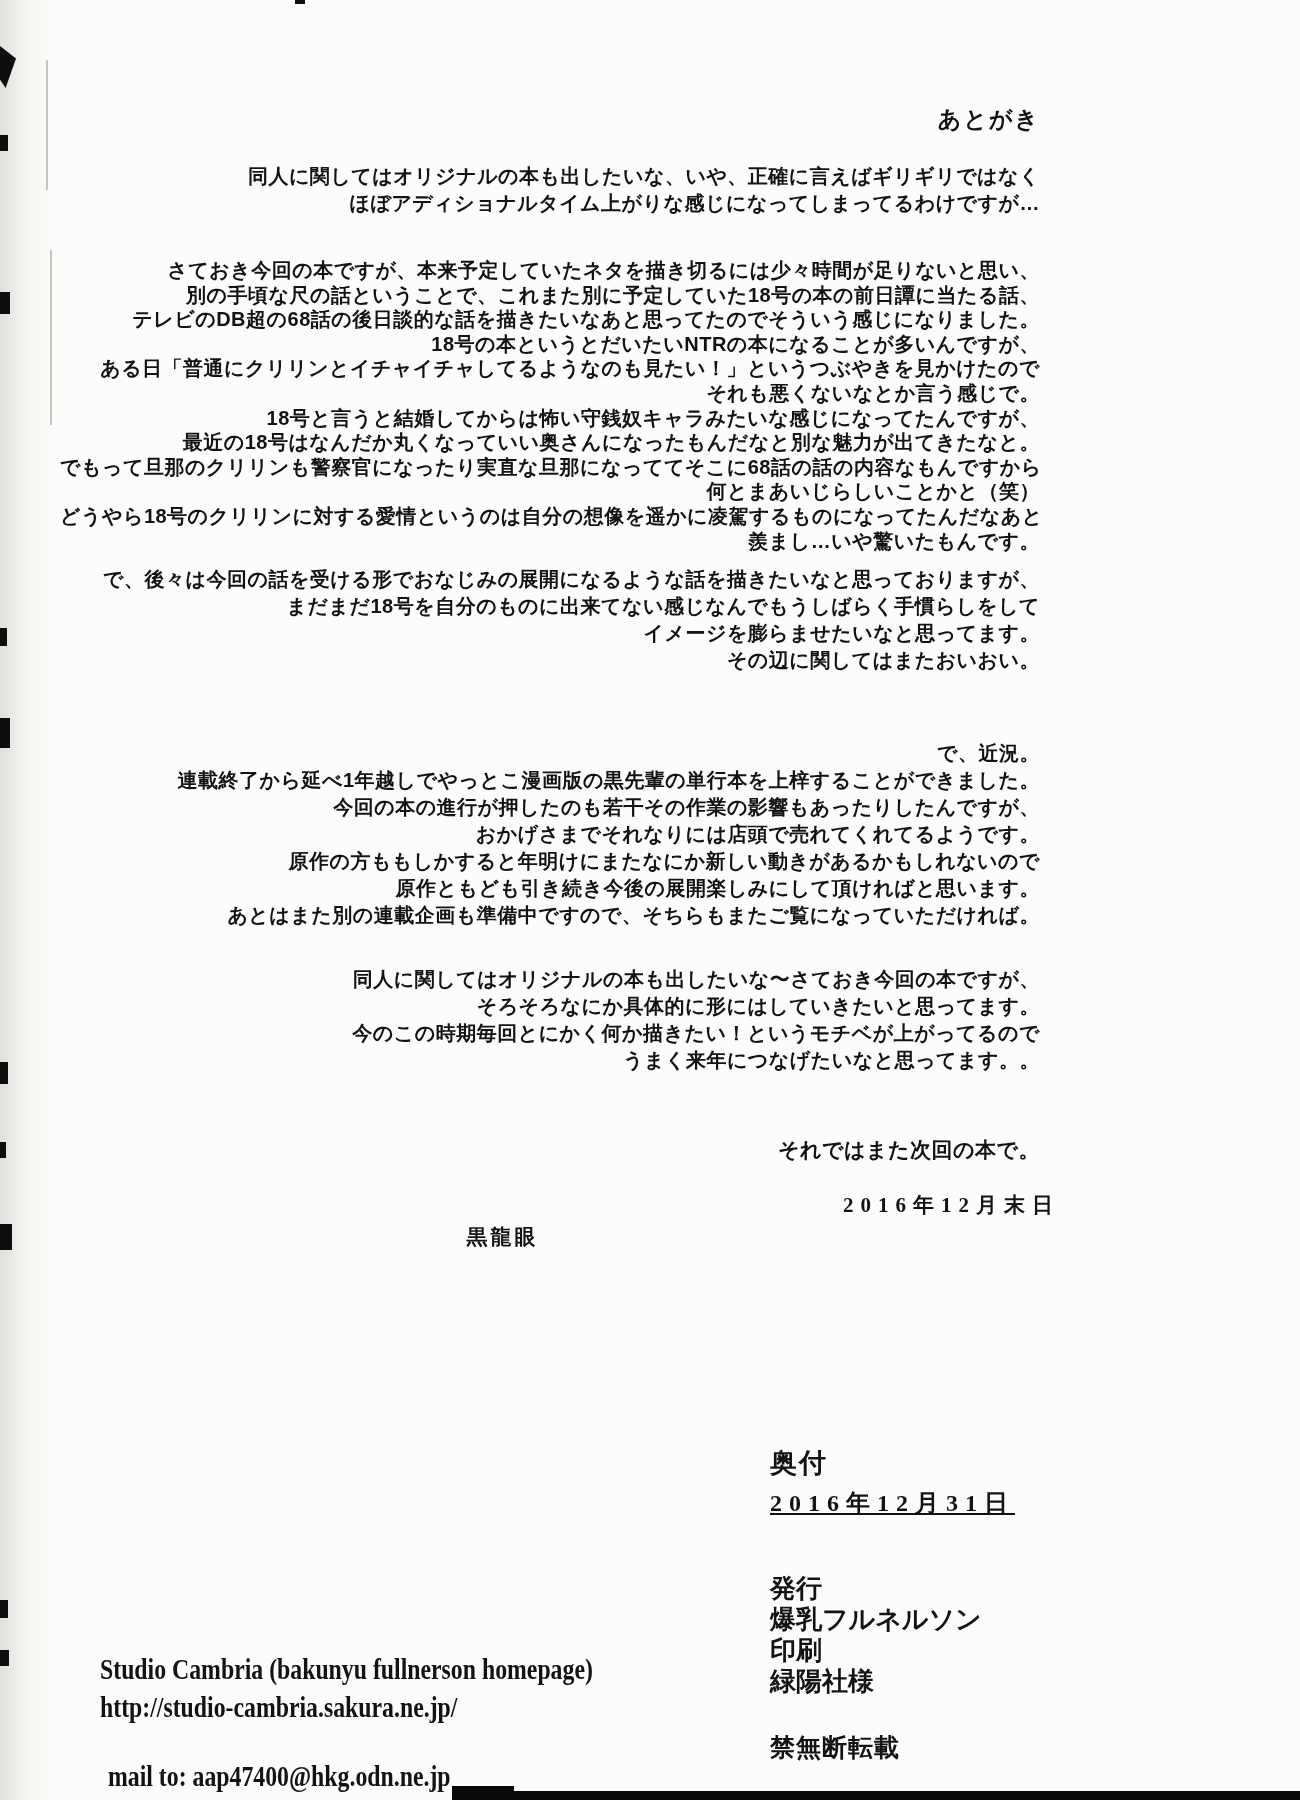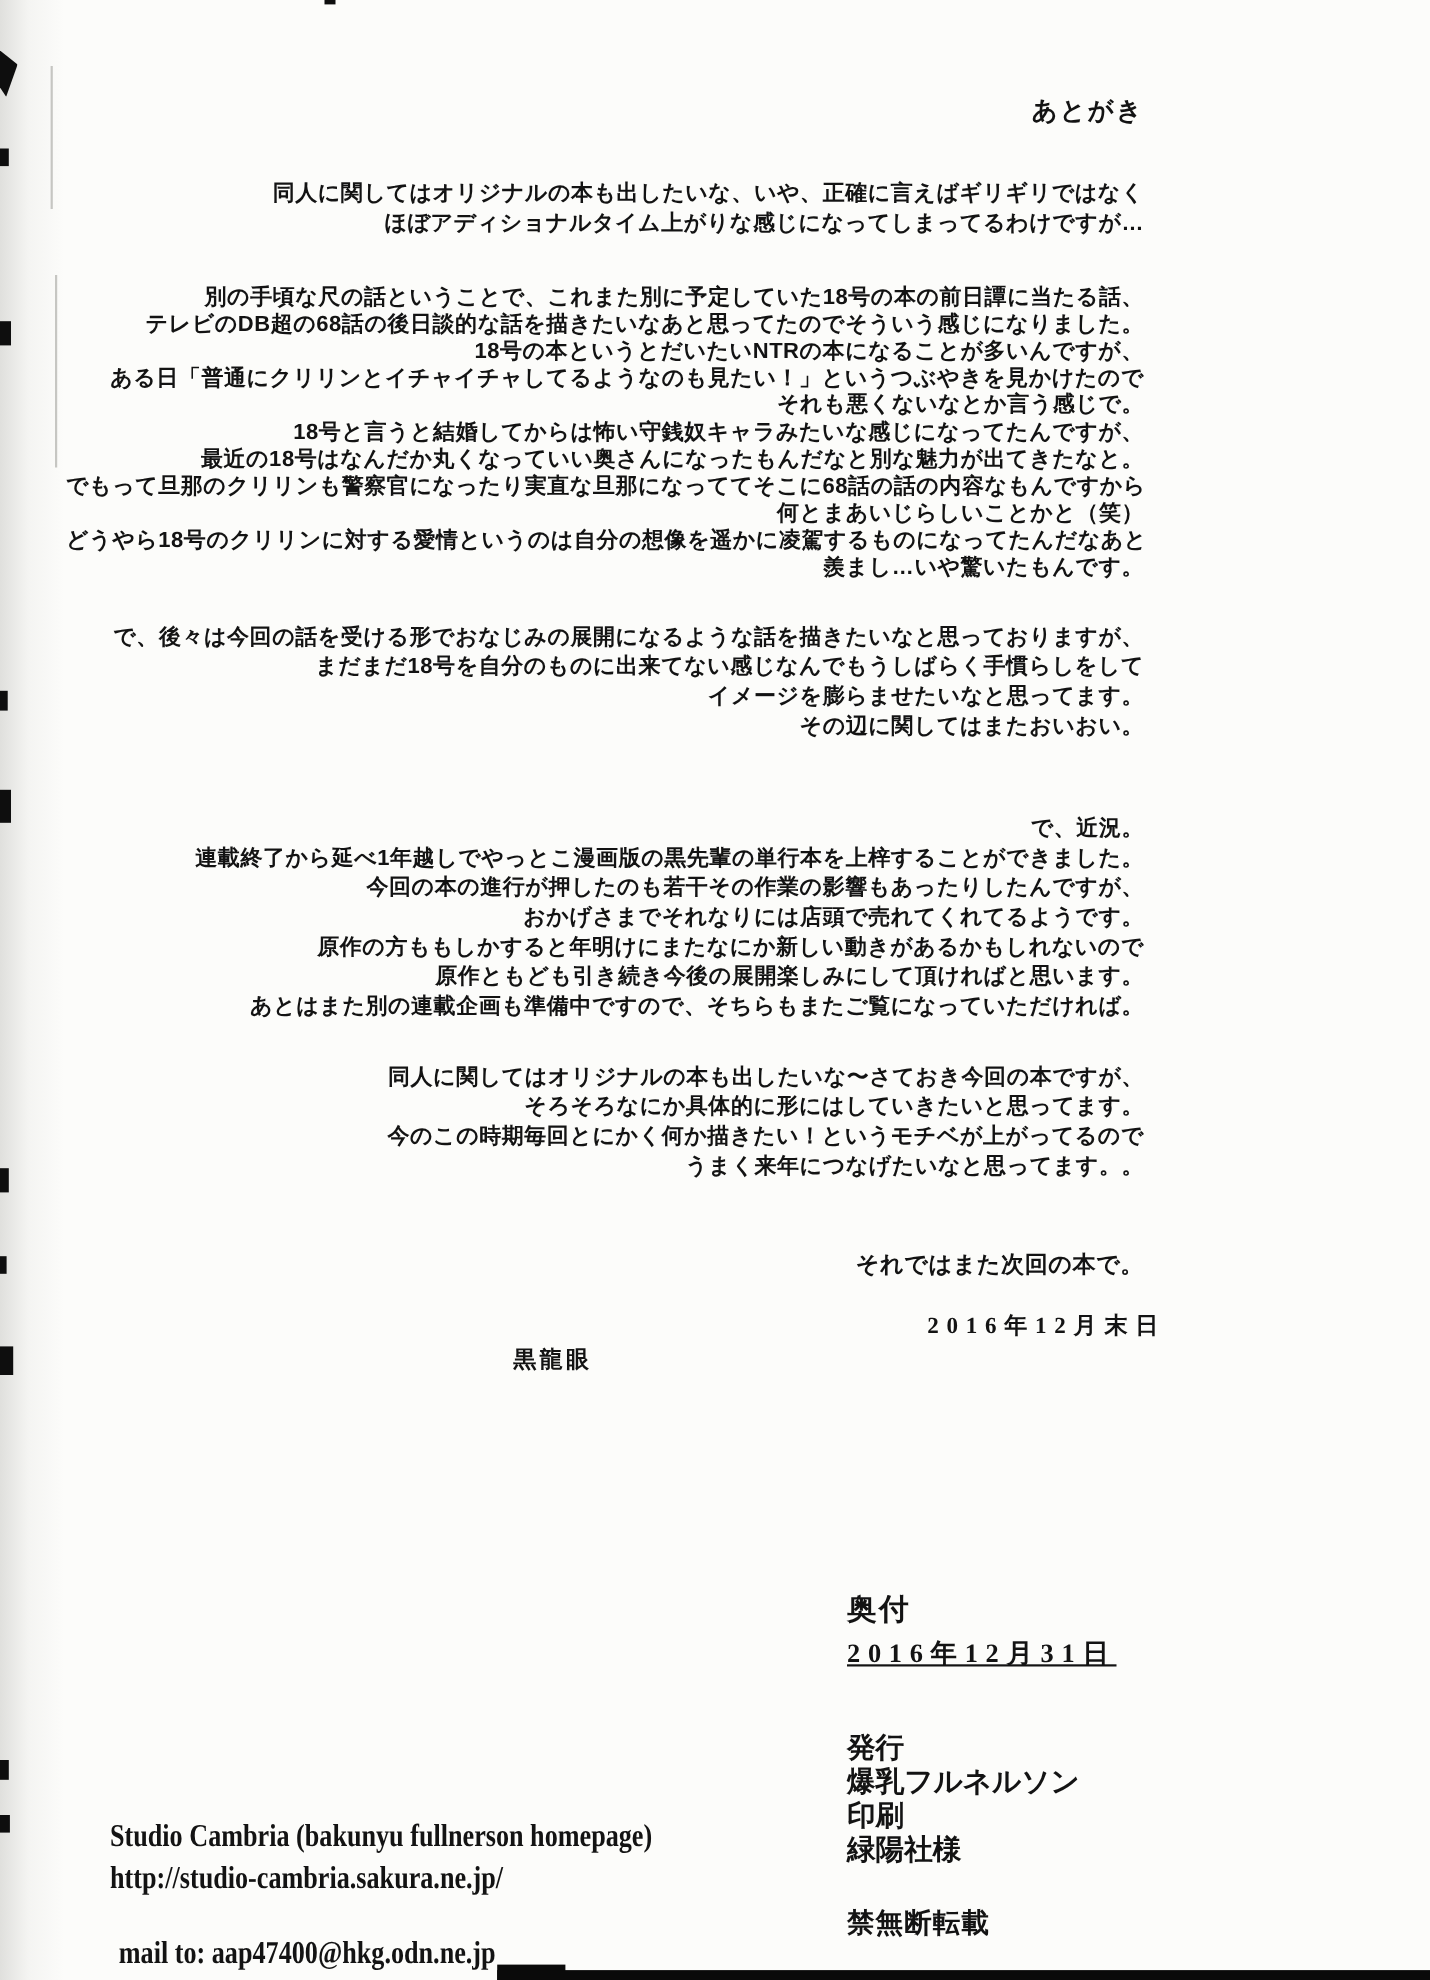--- a/index.html
+++ b/index.html
@@ -23,21 +23,21 @@
   .corner-wedge{
     position:absolute;left:0;top:46px;width:16px;height:42px;background:#0e0e0e;
     clip-path:polygon(0 0,100% 30%,35% 100%,0 80%);
   }
   .bottom-bar{position:absolute;left:452px;right:0;bottom:0;height:9px;background:#0a0a0a;}
   .bottom-nub{position:absolute;left:452px;bottom:0;width:62px;height:14px;background:#0a0a0a;}
 
   
   .afterword{position:absolute;left:60px;right:260px;text-align:right;font-weight:bold;}
   .line{font-size:20px;line-height:27px;letter-spacing:0.5px;white-space:nowrap;}
-  .page-title{position:absolute;top:85px;font-size:23px;letter-spacing:2px;}
+  .page-title{position:absolute;top:104px;font-size:23px;letter-spacing:2px;}
   #p0{top:163px;}
   #p1{top:258px;}
   #p1 .line{line-height:24.6px;}
   #p2{top:566px;}
   #p3{top:740px;}
   #p4{top:966px;}
   .closing{top:1136px;font-size:21px;}
   .aw-date{
     top:1192px;margin-right:-20px;
     font-family:"Liberation Serif",serif;font-size:21px;letter-spacing:7px;
@@ -94,20 +94,21 @@
   <div class="bottom-nub"></div>
 
   <div class="afterword page-title">あとがき</div>
 
   <div class="afterword" id="p0">
     <div class="line">同人に関してはオリジナルの本も出したいな、いや、正確に言えばギリギリではなく</div>
     <div class="line">ほぼアディショナルタイム上がりな感じになってしまってるわけですが…</div>
   </div>
 
   <div class="afterword" id="p1">
+    <div class="line">さておき今回の本ですが、本来予定していたネタを描き切るには少々時間が足りないと思い、</div>
     <div class="line">別の手頃な尺の話ということで、これまた別に予定していた18号の本の前日譚に当たる話、</div>
     <div class="line">テレビのDB超の68話の後日談的な話を描きたいなあと思ってたのでそういう感じになりました。</div>
     <div class="line">18号の本というとだいたいNTRの本になることが多いんですが、</div>
     <div class="line">ある日「普通にクリリンとイチャイチャしてるようなのも見たい！」というつぶやきを見かけたので</div>
     <div class="line">それも悪くないなとか言う感じで。</div>
     <div class="line">18号と言うと結婚してからは怖い守銭奴キャラみたいな感じになってたんですが、</div>
     <div class="line">最近の18号はなんだか丸くなっていい奥さんになったもんだなと別な魅力が出てきたなと。</div>
     <div class="line">でもって旦那のクリリンも警察官になったり実直な旦那になっててそこに68話の話の内容なもんですから</div>
     <div class="line">何とまあいじらしいことかと（笑）</div>
     <div class="line">どうやら18号のクリリンに対する愛情というのは自分の想像を遥かに凌駕するものになってたんだなあと</div>

